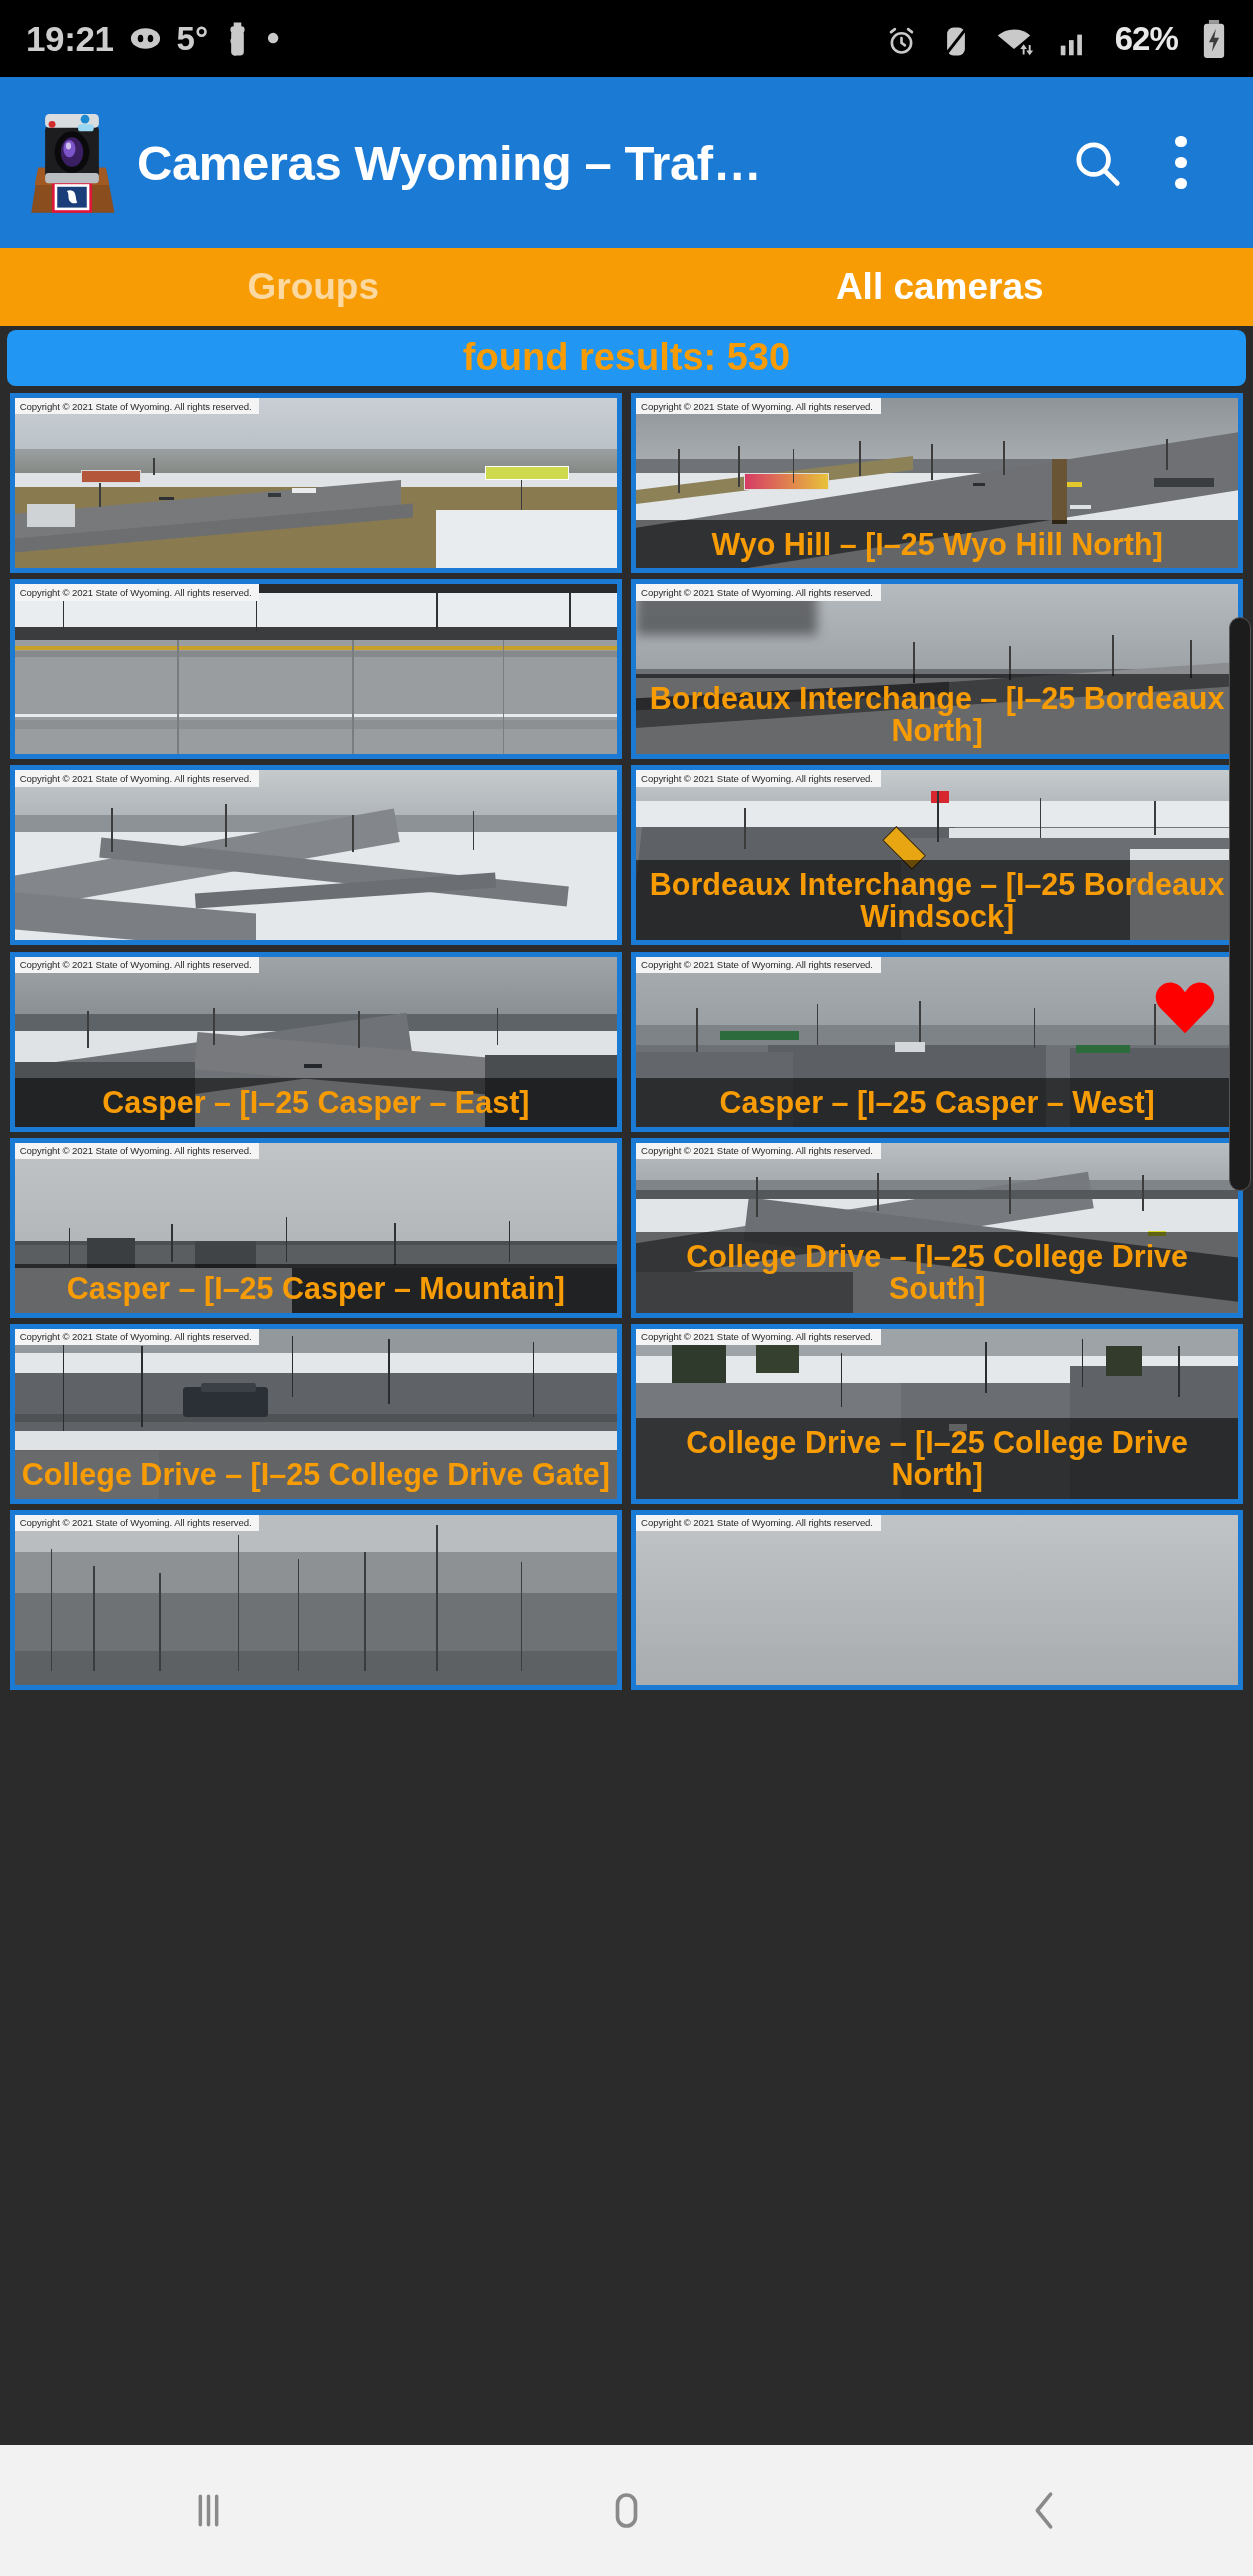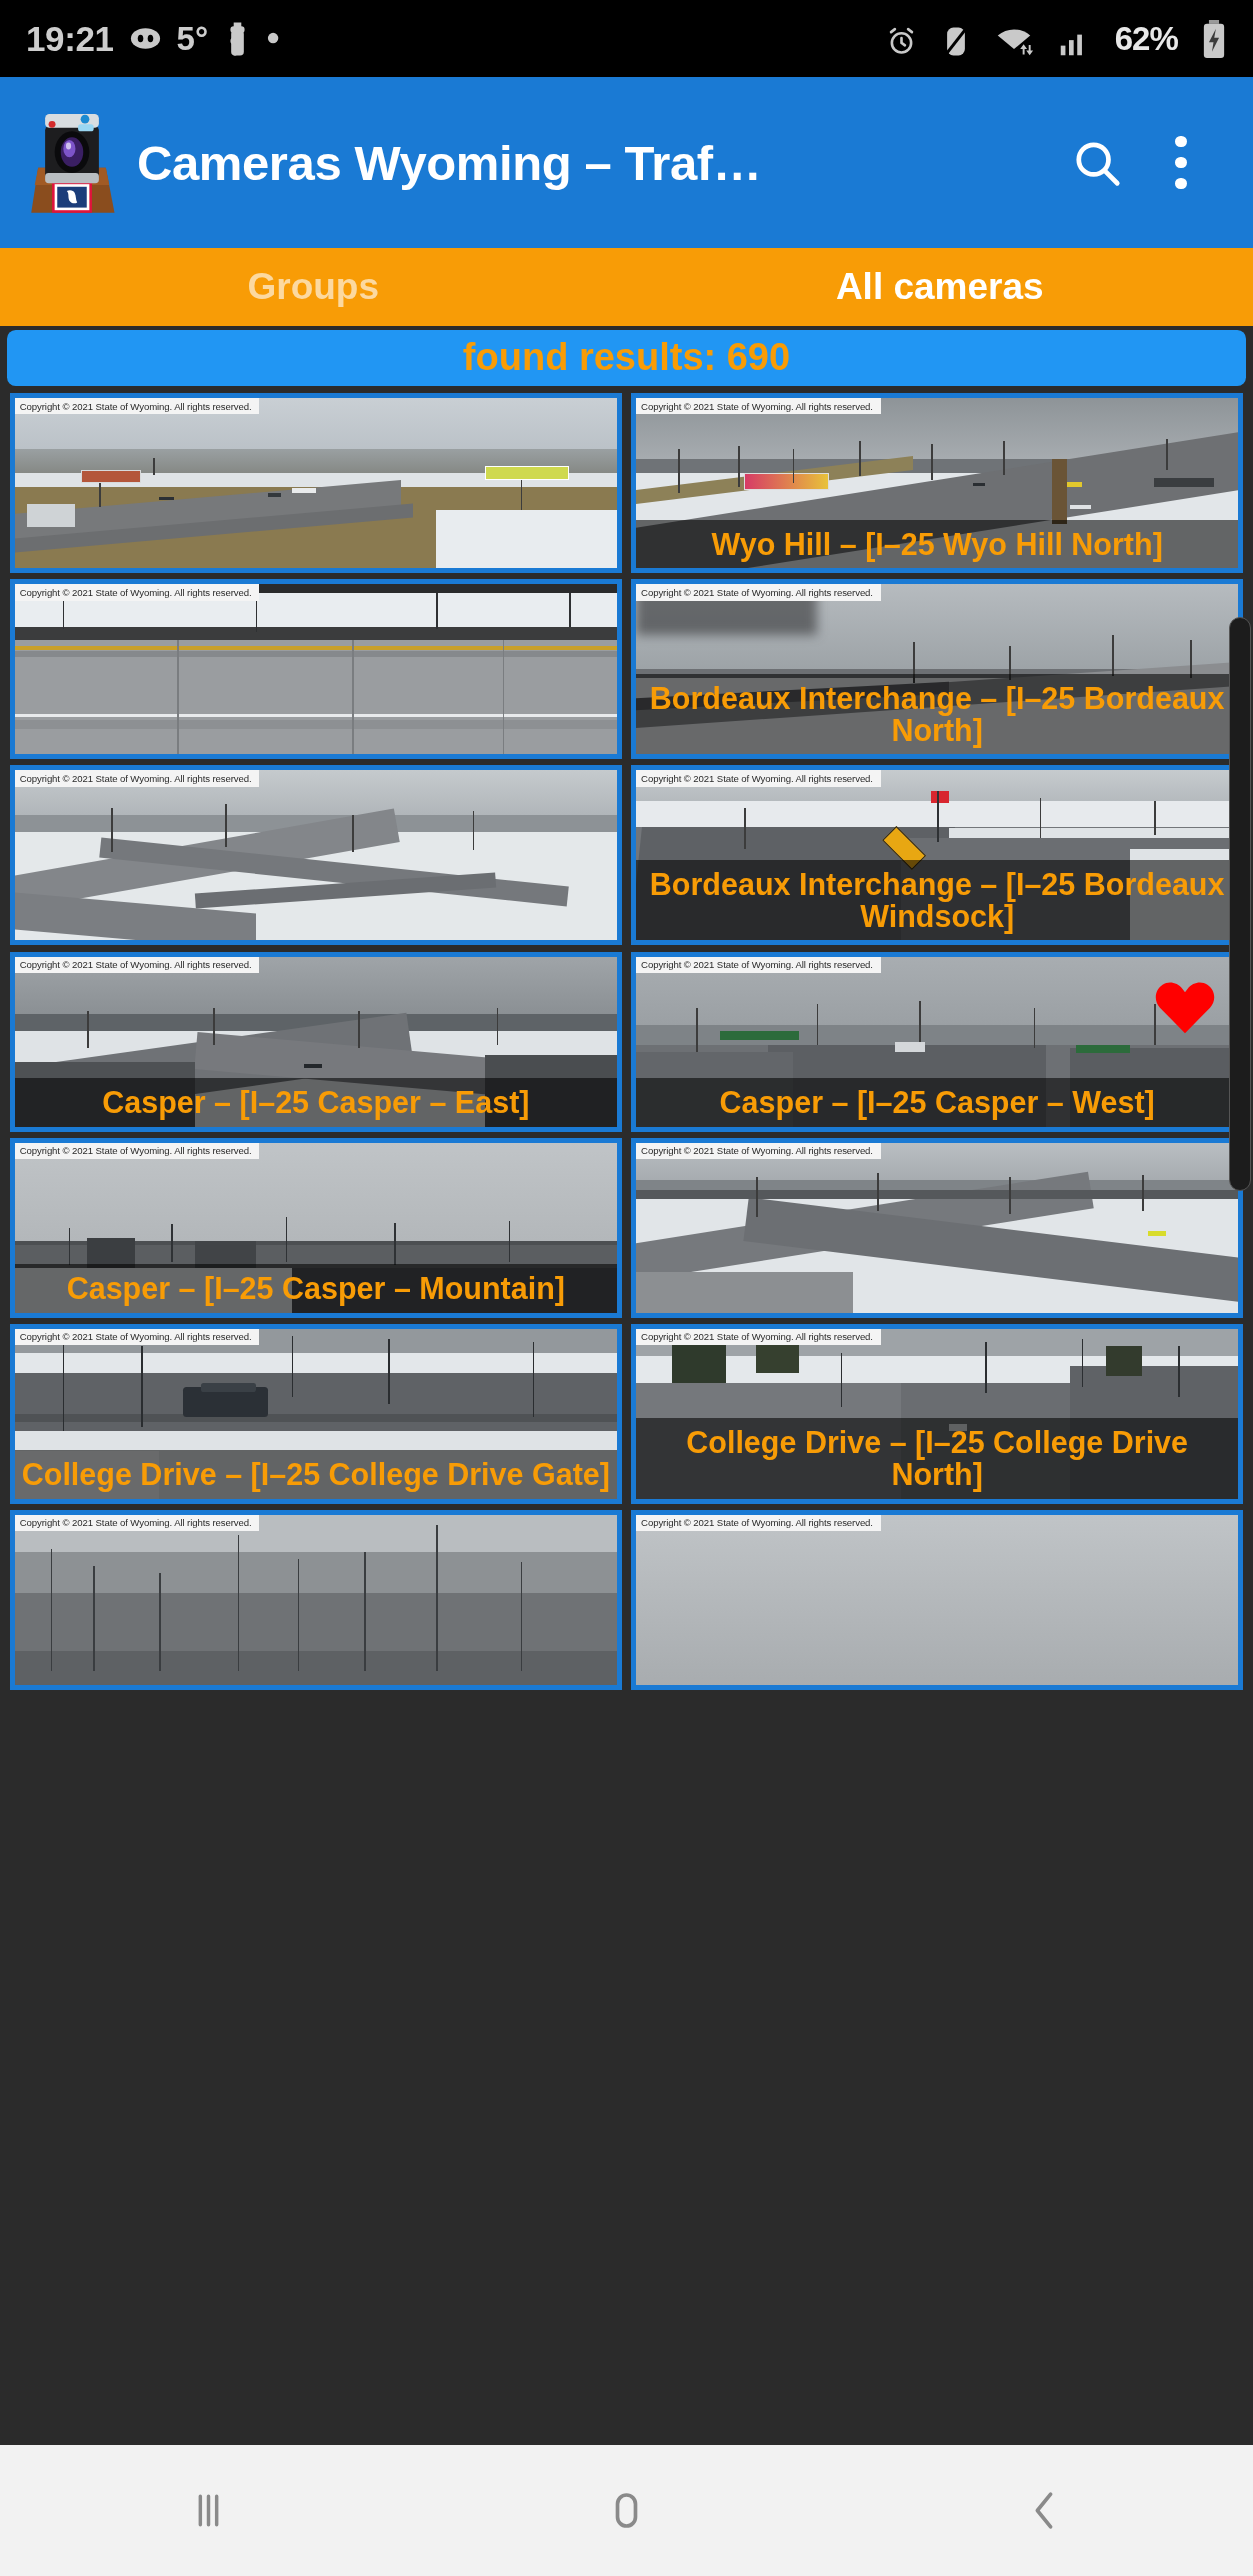--- a/index.html
+++ b/index.html
@@ -213,21 +213,21 @@
     <div class="tab inactive">
       <span>Groups</span>
     </div>
     <div class="tab">
       <span>All cameras</span>
     </div>
   </div>
 
   <div class="banner-wrap">
     <div class="banner">
-      <span>found results: 690</span>
+      <span>found results: 530</span>
     </div>
   </div>
 
   <div class="grid-area">
     <div class="grid" id="grid">
         <div class="cellwrap">
           <div class="cell">
             <div class="thumb" style="height: 170px;">
               <div class="scene">
                 <div style="position:absolute;left:0;right:0;top:0;height:34%;background:linear-gradient(#c9cfd4,#b9c0c6)"></div>
@@ -450,20 +450,21 @@
                 <div style="position:absolute;left:18%;width:92%;top:52%;height:26%;background:#6c6f73;transform:rotate(7deg)"></div>
                 <div style="position:absolute;left:0;right:0;top:28%;height:5%;background:#55585b"></div>
                 <div style="position:absolute;left:0;width:36%;top:76%;height:24%;background:#8c8f92"></div>
                 <div style="position:absolute;left:20%;top:20%;height:24%;width:1.7px;background:#3c3c3c"></div>
                 <div style="position:absolute;left:40%;top:18%;height:22%;width:1.7px;background:#3c3c3c"></div>
                 <div style="position:absolute;left:62%;top:20%;height:22%;width:1.7px;background:#3c3c3c"></div>
                 <div style="position:absolute;left:84%;top:19%;height:21%;width:1.7px;background:#3c3c3c"></div>
                 <div style="position:absolute;right:12%;top:52%;width:3%;height:3%;background:#d8dc2c"></div>
               </div>
               <div class="wm">Copyright © 2021 State of Wyoming.  All rights reserved.</div>
+              <div class="cap">College Drive – [I–25 College Drive South]</div>
             </div>
           </div>
         </div>
         <div class="cellwrap">
           <div class="cell">
             <div class="thumb" style="height: 170px;">
               <div class="scene">
                 <div style="position:absolute;left:0;right:0;top:0;height:18%;background:#93989c"></div>
                 <div style="position:absolute;left:0;right:0;top:14%;height:14%;background:#e3e7ea"></div>
                 <div style="position:absolute;left:0;right:0;top:26%;height:40%;background:#5f6266"></div>

